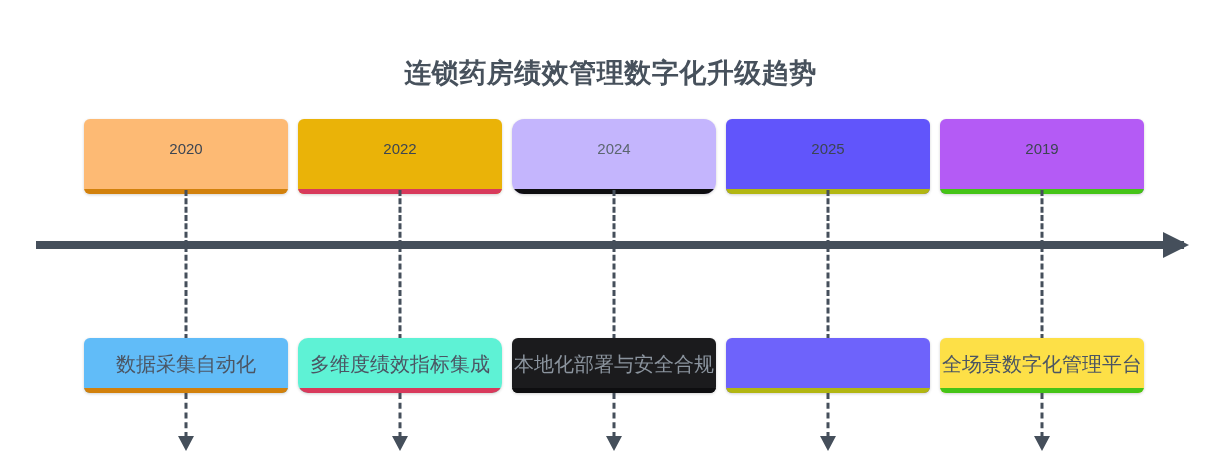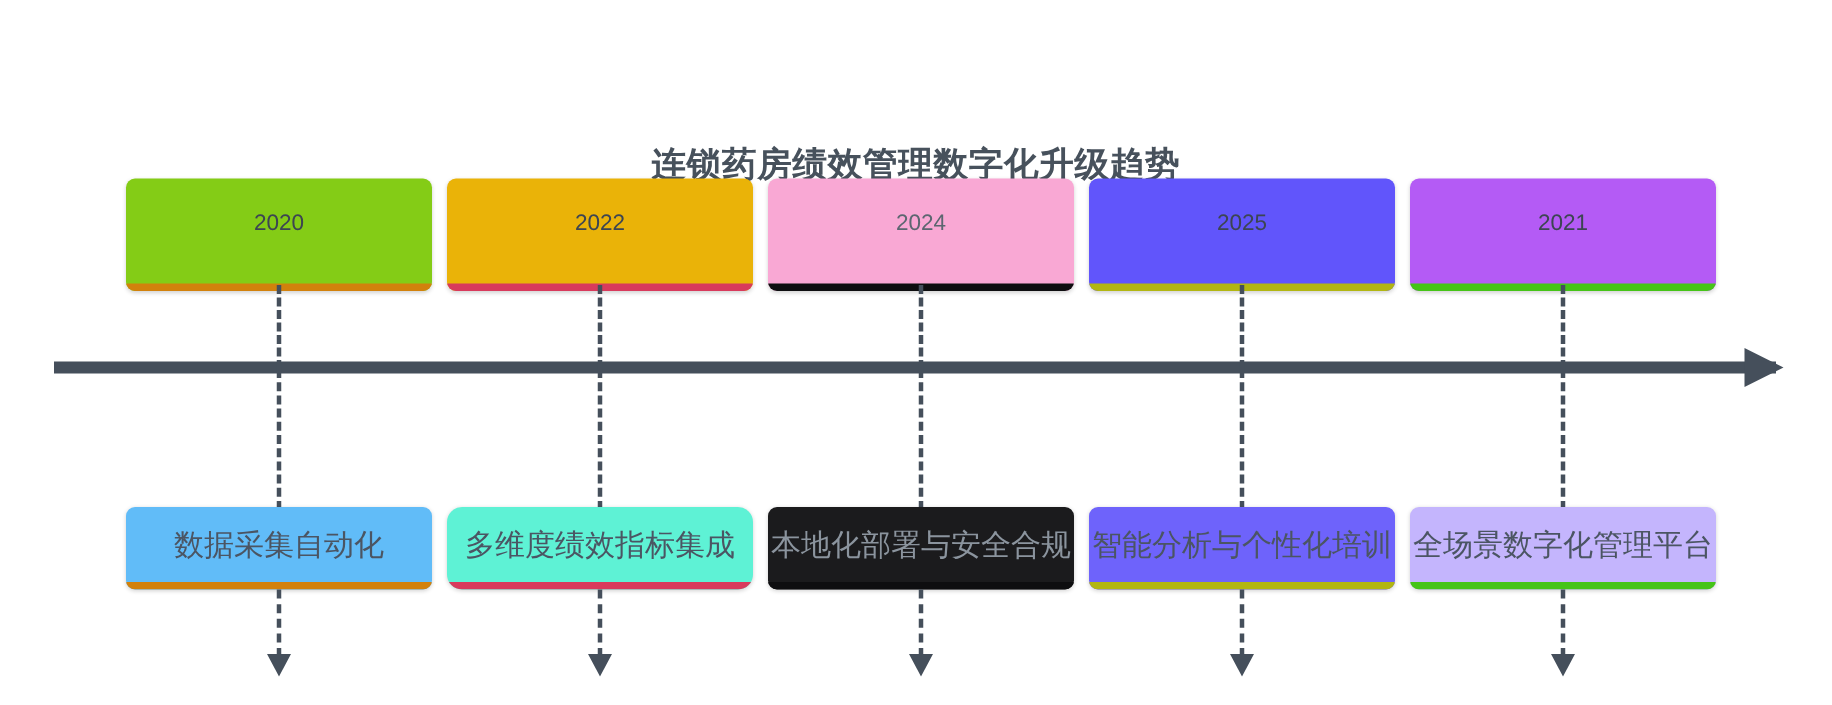--- a/index.html
+++ b/index.html
@@ -21,27 +21,26 @@
     inset: 0;
   }
 
   
   .chart-title {
     position: absolute;
     top: 58px;
     left: 0;
     width: 1221px;
     text-align: center;
-    font-size: 23px;
+    font-size: 27px;
     font-weight: bold;
     color: #47515c;
     letter-spacing: 0.5px;
     line-height: 30px;
     white-space: nowrap;
-    margin-top: 36px;
   }
 
   
   .axis-line {
     position: absolute;
     left: 36px;
     top: 241px;
     width: 1148px;
     height: 8px;
     background: #454f5b;
@@ -155,21 +154,21 @@
 
 <div id="timeline-figure">
 
   <div class="chart-title">连锁药房绩效管理数字化升级趋势</div>
 
   <div class="axis-line"></div>
   <div class="axis-arrow"></div>
 
   <div id="milestones-host">
       <div class="milestone" style="left: 84px; width: 204px;">
-        <div class="year-box" style="background: #84cc16;">
+        <div class="year-box" style="background: #fdba74;">
           <span class="year-label">2020</span>
           <span class="bottom-rule" style="background: rgb(210, 129, 12);"></span>
         </div>
         <div class="connector-upper"></div>
         <div class="connector-lower"></div>
         <div class="event-box" style="background: rgb(97, 188, 248);">
           <span class="event-label">数据采集自动化</span>
           <span class="bottom-rule" style="background: rgb(210, 129, 12);"></span>
         </div>
         <div class="connector-tail"></div>
@@ -183,55 +182,54 @@
         <div class="connector-upper"></div>
         <div class="connector-lower"></div>
         <div class="event-box" style="background: rgb(94, 242, 213); border-radius: 10px;">
           <span class="event-label">多维度绩效指标集成</span>
           <span class="bottom-rule" style="background: rgb(216, 58, 92);"></span>
         </div>
         <div class="connector-tail"></div>
         <div class="tail-arrow"></div>
       </div>
       <div class="milestone dark" style="left: 512px; width: 204px;">
-        <div class="year-box" style="background: #f9a8d4;">
+        <div class="year-box" style="background: #c4b5fd; border-radius: 12px;">
           <span class="year-label">2024</span>
           <span class="bottom-rule" style="background: rgb(14, 14, 16);"></span>
         </div>
         <div class="connector-upper"></div>
         <div class="connector-lower"></div>
         <div class="event-box" style="background: rgb(27, 27, 29); text-align: center;">
           <span class="event-label">本地化部署与安全合规</span>
           <span class="bottom-rule" style="background: rgb(14, 14, 16);"></span>
         </div>
         <div class="connector-tail"></div>
         <div class="tail-arrow"></div>
       </div>
       <div class="milestone" style="left: 726px; width: 204px;">
         <div class="year-box" style="background: rgb(97, 85, 251);">
           <span class="year-label">2025</span>
           <span class="bottom-rule" style="background: rgb(178, 182, 17);"></span>
         </div>
         <div class="connector-upper"></div>
         <div class="connector-lower"></div>
         <div class="event-box" style="background: rgb(110, 99, 251);">
-          <span class="event-label">智能分析与个性化培训</span>
           <span class="bottom-rule" style="background: rgb(178, 182, 17);"></span>
         </div>
         <div class="connector-tail"></div>
         <div class="tail-arrow"></div>
       </div>
       <div class="milestone" style="left: 940px; width: 204px;">
         <div class="year-box" style="background: rgb(180, 91, 245);">
-          <span class="year-label">2021</span>
+          <span class="year-label">2019</span>
           <span class="bottom-rule" style="background: rgb(69, 196, 23);"></span>
         </div>
         <div class="connector-upper"></div>
         <div class="connector-lower"></div>
-        <div class="event-box" style="background: #c4b5fd;">
+        <div class="event-box" style="background: #fde047;">
           <span class="event-label">全场景数字化管理平台</span>
           <span class="bottom-rule" style="background: rgb(69, 196, 23);"></span>
         </div>
         <div class="connector-tail"></div>
         <div class="tail-arrow"></div>
       </div>
     </div>
 
 </div>
 

